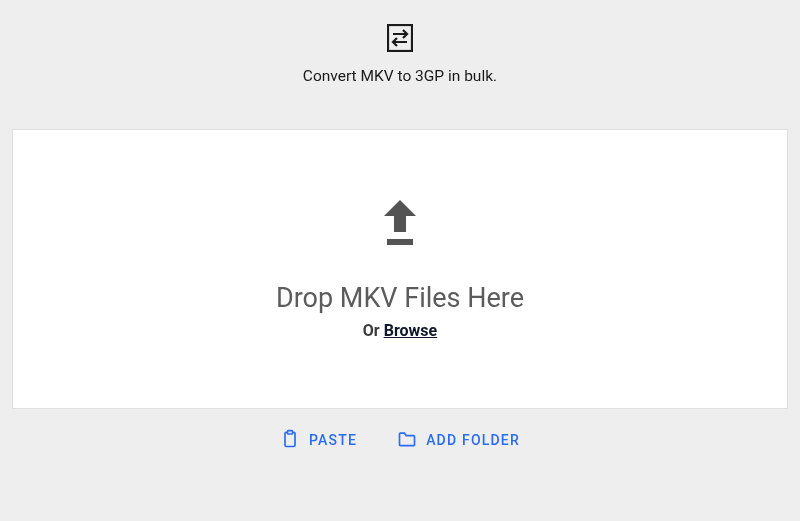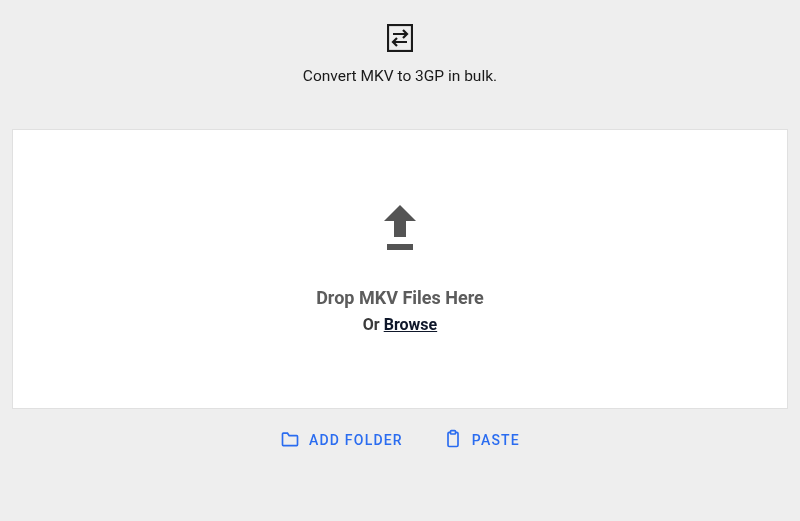--- a/index.html
+++ b/index.html
@@ -49,22 +49,22 @@
       display: flex;
       flex-direction: column;
       align-items: center;
       justify-content: center;
     }
     .upload-icon {
       color: #545454;
     }
     .drop-title {
       margin-top: 30px;
-      font-size: 18px;
-      font-weight: 700;
+      font-size: 27px;
+      font-weight: 400;
       color: #5c5c5c;
     }
     .drop-sub {
       margin-top: 7px;
       font-size: 16px;
       font-weight: 700;
       color: #3b3b3b;
     }
     .browse-link {
       text-decoration: underline;
@@ -122,27 +122,27 @@
   <div class="drop-title">Drop MKV Files Here</div>
   <div class="drop-sub">
     <span>Or </span><span class="browse-link">Browse</span>
   </div>
 </div>
 
 <div class="actions">
   <button class="action-button">
     <span>
       <svg viewBox="0 0 24 24" fill="none" stroke="#2a6cf0" stroke-width="2">
-        <path d="M 3 7 L 3 19 C 3 19.5 3.5 20 4 20 L 20 20 C 20.5 20 21 19.5 21 19 L 21 9 C 21 8.5 20.5 8 20 8 L 11 8 L 9 5 L 4 5 C 3.5 5 3 5.5 3 6 Z"></path>
-      </svg>
-    </span>
-    <span>ADD FOLDER</span>
-  </button>
-  <button class="action-button">
-    <span>
-      <svg viewBox="0 0 24 24" fill="none" stroke="#2a6cf0" stroke-width="2">
         <rect x="6" y="4" width="12" height="17" rx="1.5"></rect>
         <rect x="9" y="2" width="6" height="4" rx="1" fill="#eeeeee"></rect>
       </svg>
     </span>
     <span>PASTE</span>
   </button>
+  <button class="action-button">
+    <span>
+      <svg viewBox="0 0 24 24" fill="none" stroke="#2a6cf0" stroke-width="2">
+        <path d="M 3 7 L 3 19 C 3 19.5 3.5 20 4 20 L 20 20 C 20.5 20 21 19.5 21 19 L 21 9 C 21 8.5 20.5 8 20 8 L 11 8 L 9 5 L 4 5 C 3.5 5 3 5.5 3 6 Z"></path>
+      </svg>
+    </span>
+    <span>ADD FOLDER</span>
+  </button>
 </div>
 
 </body></html>

